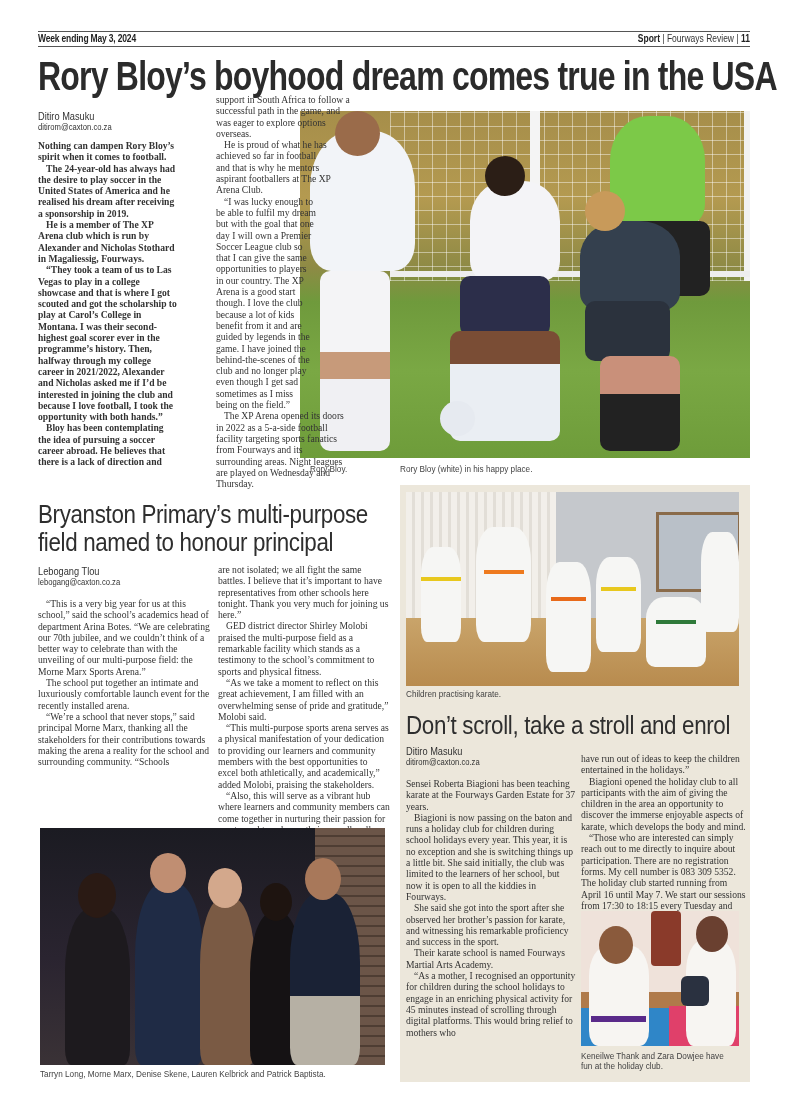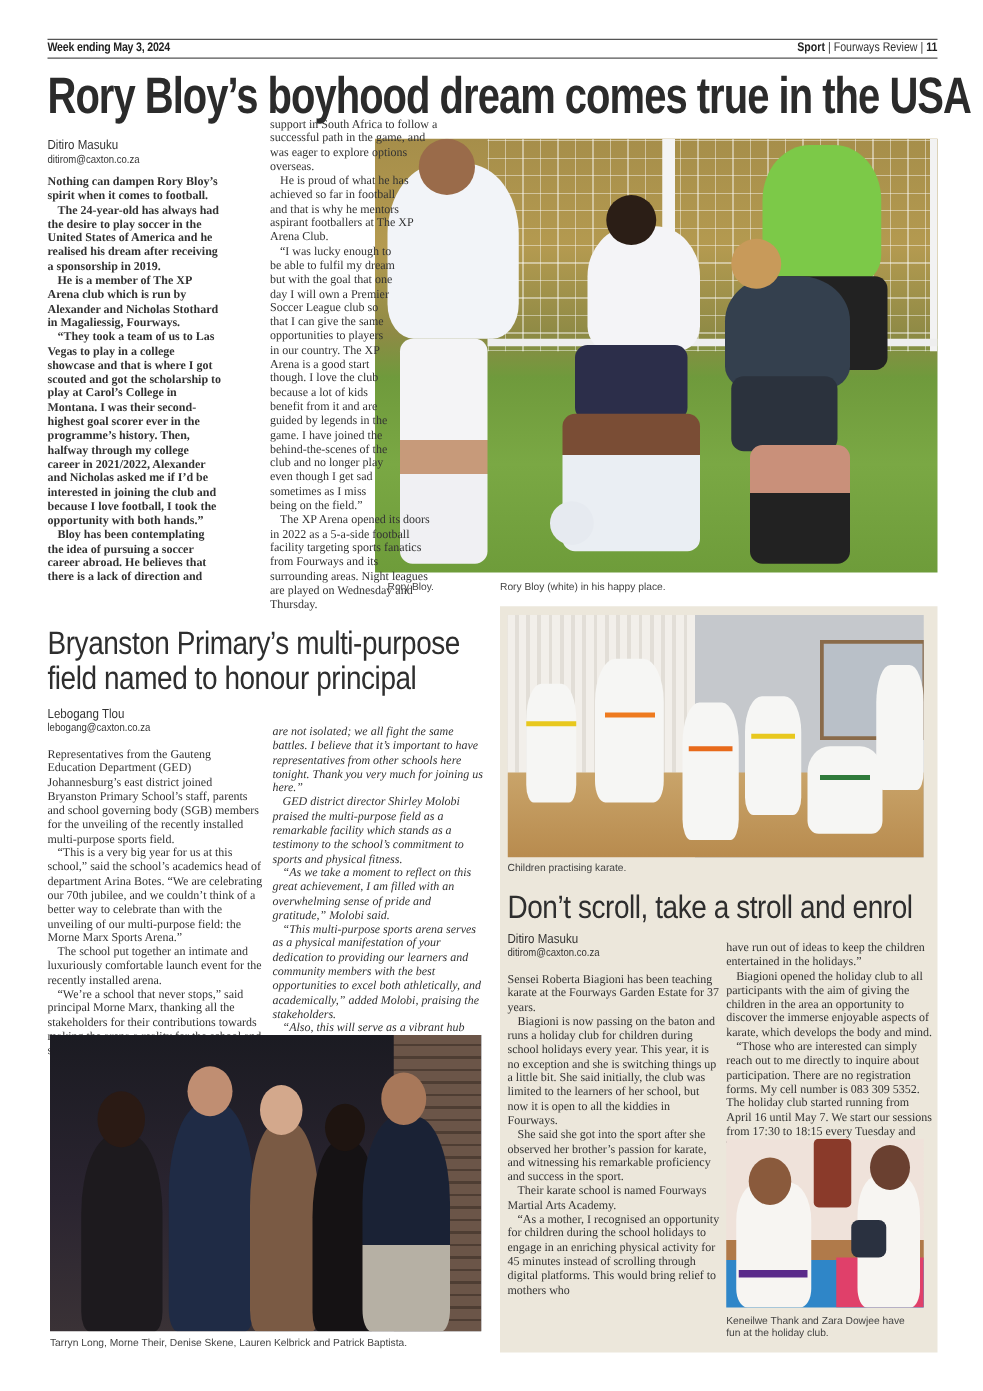--- a/index.html
+++ b/index.html
@@ -137,48 +137,47 @@
   <div class="headline-2">Bryanston Primary’s multi-purpose</div>
   <div class="headline-2">field named to honour principal</div>
 </div>
 
 <div class="abs" style="left:38px; top:565px; width:170px;">
   <div class="byline-name">Lebogang Tlou</div>
   <div class="byline-email">lebogang@caxton.co.za</div>
 </div>
 
 <div class="abs body-col" style="left:38px; top:598px; width:172px;">
-  <p class="noind">Representatives from the Gauteng Education Department (GED) Johannesburg’s east district joined Bryanston Primary School’s staff, parents and school governing body (SGB) members for the unveiling of the recently installed multi-purpose sports field.</p>
   <p>“This is a very big year for us at this school,” said the school’s academics head of department Arina Botes. “We are celebrating our 70th jubilee, and we couldn’t think of a better way to celebrate than with the unveiling of our multi-purpose field: the Morne Marx Sports Arena.”</p>
   <p>The school put together an intimate and luxuriously comfortable launch event for the recently installed arena.</p>
   <p>“We’re a school that never stops,” said principal Morne Marx, thanking all the stakeholders for their contributions towards making the arena a reality for the school and surrounding community. “Schools</p>
 </div>
 
-<div class="abs body-col" style="left:218px; top:580px; width:172px;font-style:italic;">
+<div class="abs body-col" style="left:218px; top:564px; width:172px;">
   <p class="noind">are not isolated; we all fight the same battles. I believe that it’s important to have representatives from other schools here tonight. Thank you very much for joining us here.”</p>
   <p>GED district director Shirley Molobi praised the multi-purpose field as a remarkable facility which stands as a testimony to the school’s commitment to sports and physical fitness.</p>
   <p>“As we take a moment to reflect on this great achievement, I am filled with an overwhelming sense of pride and gratitude,” Molobi said.</p>
   <p>“This multi-purpose sports arena serves as a physical manifestation of your dedication to providing our learners and community members with the best opportunities to excel both athletically, and academically,” added Molobi, praising the stakeholders.</p>
   <p>“Also, this will serve as a vibrant hub where learners and community members can come together in nurturing their passion for sports, and to enhance their overall well-being.”</p>
 </div>
 
 <div class="abs photo party-photo">
   <div class="brick"></div>
   <div class="person" style="left:25px; top:80px; width:65px; height:157px; background:#1d1a1e;"></div>
   <div class="head" style="left:38px; top:45px; width:38px; height:45px; background:#2a1a14;"></div>
   <div class="person" style="left:95px; top:55px; width:68px; height:182px; background:#1f2b45;"></div>
   <div class="head" style="left:110px; top:25px; width:36px; height:40px; background:#c08e72;"></div>
   <div class="person" style="left:160px; top:70px; width:55px; height:167px; background:#7a5a44;"></div>
   <div class="head" style="left:168px; top:40px; width:34px; height:40px; background:#d3a88c;"></div>
   <div class="person" style="left:210px; top:85px; width:52px; height:152px; background:#151214;"></div>
   <div class="head" style="left:220px; top:55px; width:32px; height:38px; background:#1e1410;"></div>
   <div class="person" style="left:250px; top:65px; width:70px; height:172px; background:linear-gradient(180deg,#1a2235 0 60%, #b6b0a4 60%);"></div>
   <div class="head" style="left:265px; top:30px; width:36px; height:42px; background:#a8785a;"></div>
 </div>
-<div class="abs caption" style="left:40px; top:1070px;">Tarryn Long, Morne Their, Denise Skene, Lauren Kelbrick and Patrick Baptista.</div>
+<div class="abs caption" style="left:40px; top:1070px;">Tarryn Long, Morne Marx, Denise Skene, Lauren Kelbrick and Patrick Baptista.</div>
 
 <div class="abs beige-panel"></div>
 
 <div class="abs photo karate-photo">
   <div class="curtain"></div>
   <div class="mirror"></div>
   <div class="floor"></div>
   <div class="kid" style="left:15px; top:55px; width:40px; height:95px;"></div>
   <div class="belt" style="left:15px; top:85px; width:40px; background:#e8c81e;"></div>
   <div class="kid" style="left:70px; top:35px; width:55px; height:115px;"></div>

